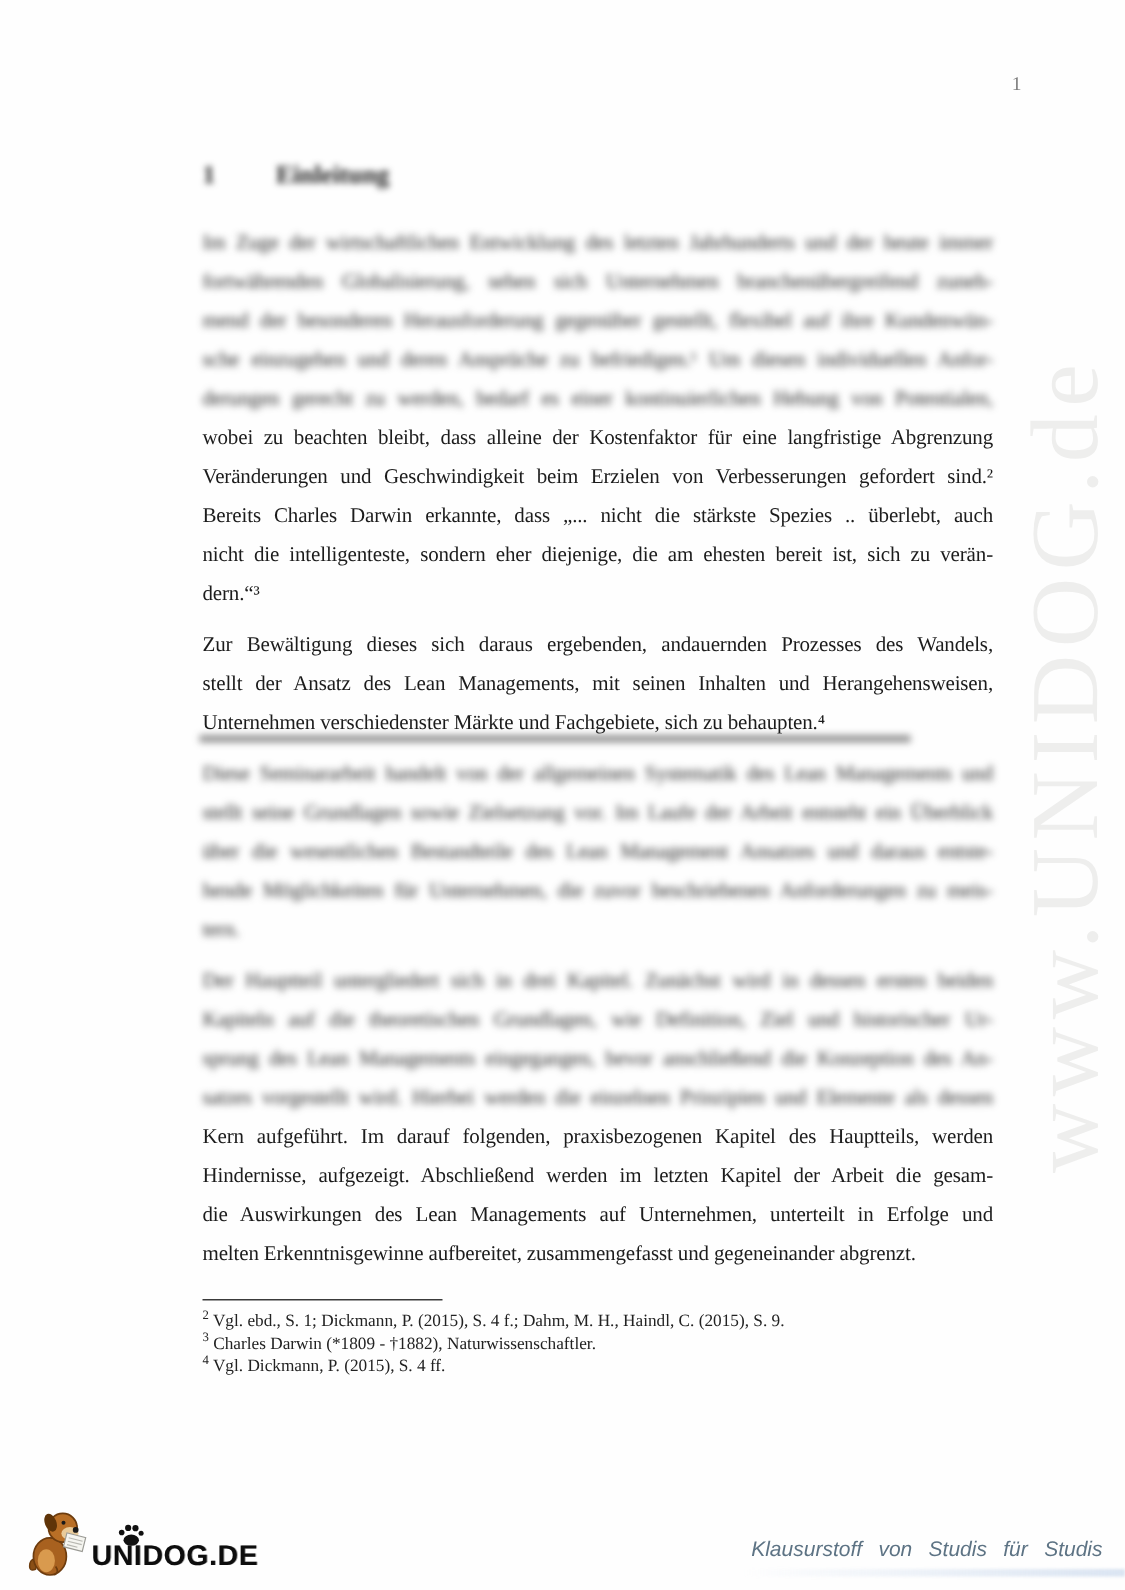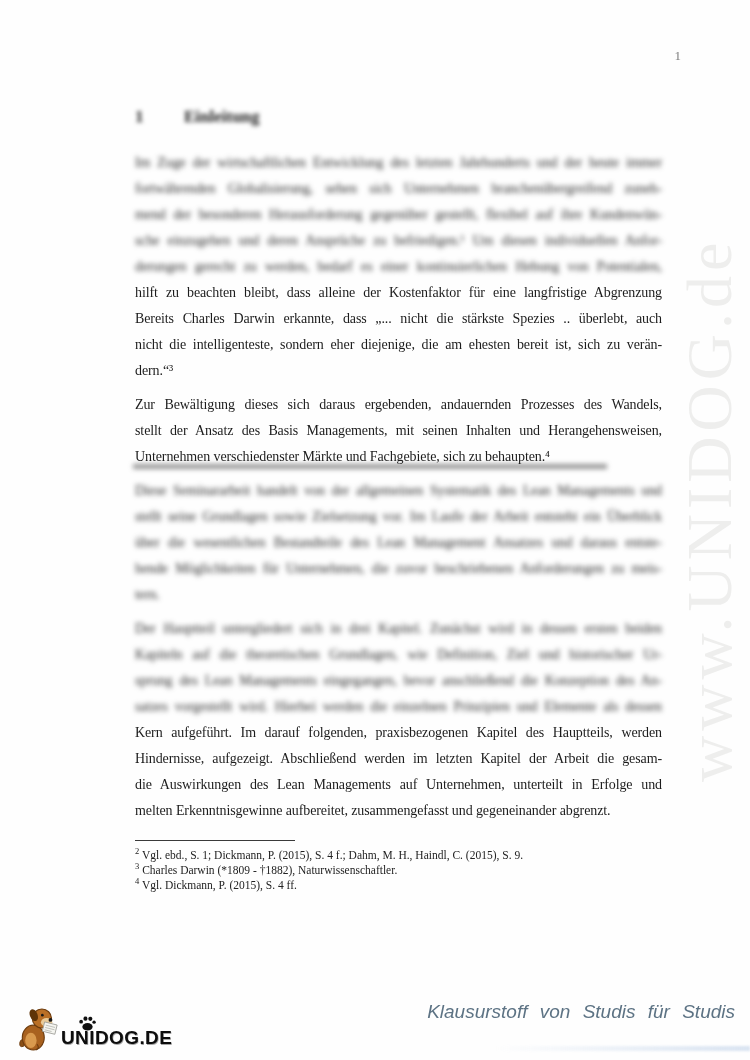--- a/index.html
+++ b/index.html
@@ -48,23 +48,23 @@
     display:flex; align-items:flex-end; z-index:2;
   }
   .logo-right { position:relative; margin-left:1px; padding-bottom:3px;text-align:right; }
   .paw { position:absolute; top:-11px; left:17px; }
   .logo-text {
     font-family:"Liberation Sans", sans-serif; font-weight:800;
     font-size:19px; letter-spacing:0.4px; color:#0d0d0d;
     text-shadow:0.6px 0.6px 0 rgba(0,0,0,0.35);
   }
   .slogan {
-    position:absolute; right:15px; top:1001px; z-index:2;
+    position:absolute; right:15px; top:1024px; z-index:2;
     font-family:"Liberation Sans", sans-serif; font-style:italic;
-    font-size:19px; color:#5d7384; word-spacing:7px; white-space:nowrap;
+    font-size:14px; color:#5d7384; word-spacing:7px; white-space:nowrap;
   }
   .slogan-underline {
     position:absolute; right:0px; top:1046px; width:255px; height:5px; z-index:1;
     background:linear-gradient(to right, rgba(195,212,235,0), rgba(188,207,232,0.55));
     filter:blur(1px);
   }
 </style>
 </head>
 <body>
 
@@ -80,28 +80,29 @@
       <span class="htitle">Einleitung</span>
     </div>
 
     <div id="paragraphs">
         <div class="para">
           <div class="line blur">Im Zuge der wirtschaftlichen Entwicklung des letzten Jahrhunderts und der heute immer</div>
           <div class="line blur">fortwährenden Globalisierung, sehen sich Unternehmen branchenübergreifend zuneh-</div>
           <div class="line blur">mend der besonderen Herausforderung gegenüber gestellt, flexibel auf ihre Kundenwün-</div>
           <div class="line blur">sche einzugehen und deren Ansprüche zu befriedigen.¹ Um diesen individuellen Anfor-</div>
           <div class="line blur">derungen gerecht zu werden, bedarf es einer kontinuierlichen Hebung von Potentialen,</div>
-          <div class="line">hilft zu beachten bleibt, dass alleine der Kostenfaktor für eine langfristige Abgrenzung</div>
+          <div class="line">wobei zu beachten bleibt, dass alleine der Kostenfaktor für eine langfristige Abgrenzung</div>
+          <div class="line">Veränderungen und Geschwindigkeit beim Erzielen von Verbesserungen gefordert sind.²</div>
           <div class="line">Bereits Charles Darwin erkannte, dass „... nicht die stärkste Spezies .. überlebt, auch</div>
           <div class="line">nicht die intelligenteste, sondern eher diejenige, die am ehesten bereit ist, sich zu verän-</div>
           <div class="line last">dern.“³</div>
         </div>
         <div class="para">
           <div class="line">Zur Bewältigung dieses sich daraus ergebenden, andauernden Prozesses des Wandels,</div>
-          <div class="line">stellt der Ansatz des Basis Managements, mit seinen Inhalten und Herangehensweisen,</div>
+          <div class="line">stellt der Ansatz des Lean Managements, mit seinen Inhalten und Herangehensweisen,</div>
           <div class="line last fade">Unternehmen verschiedenster Märkte und Fachgebiete, sich zu behaupten.⁴</div>
         </div>
         <div class="para">
           <div class="line blur">Diese Seminararbeit handelt von der allgemeinen Systematik des Lean Managements und</div>
           <div class="line blur">stellt seine Grundlagen sowie Zielsetzung vor. Im Laufe der Arbeit entsteht ein Überblick</div>
           <div class="line blur">über die wesentlichen Bestandteile des Lean Management Ansatzes und daraus entste-</div>
           <div class="line blur">hende Möglichkeiten für Unternehmen, die zuvor beschriebenen Anforderungen zu meis-</div>
           <div class="line blur last">tern.</div>
         </div>
         <div class="para">

